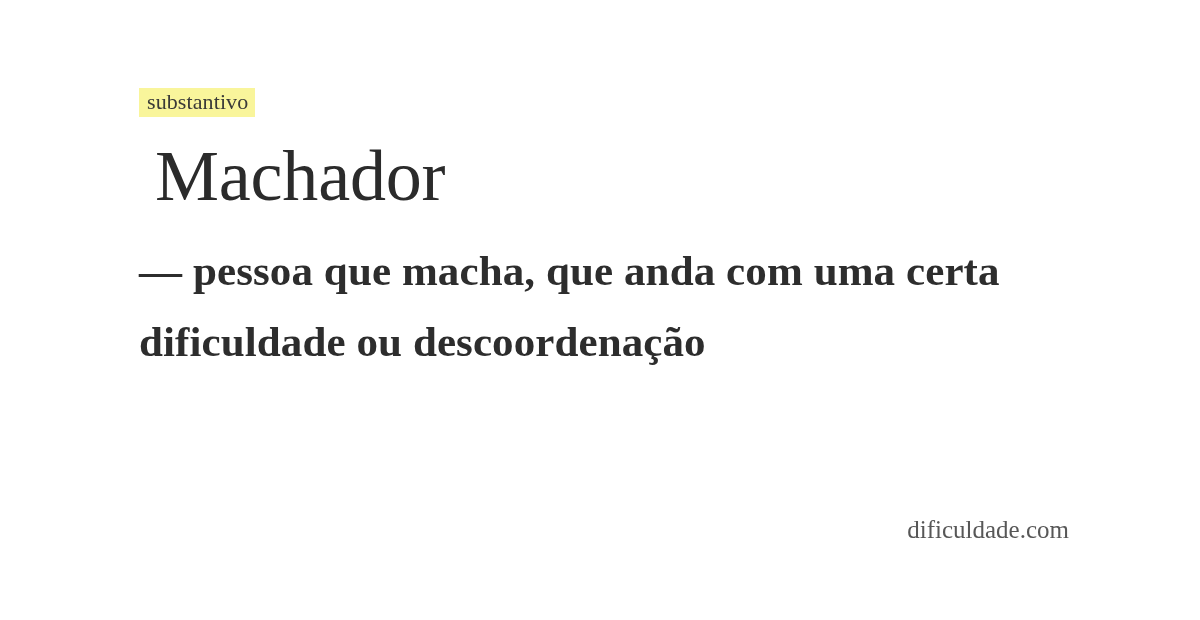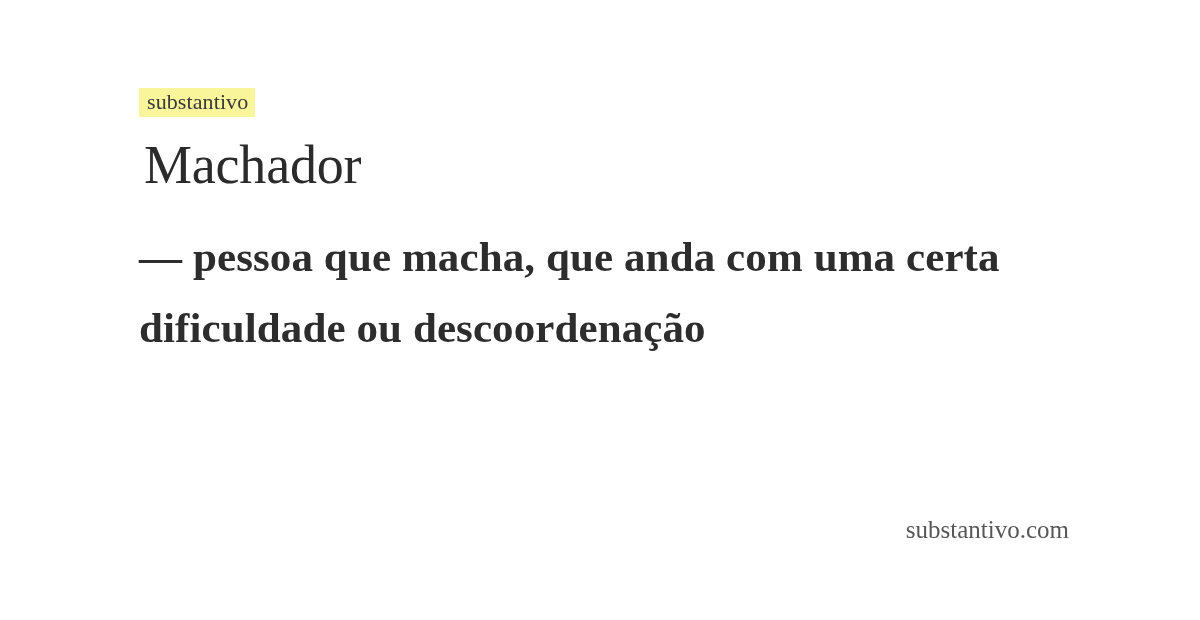--- a/index.html
+++ b/index.html
@@ -38,25 +38,25 @@
     color: #3a3a38;
     font-family: "Liberation Serif", "DejaVu Serif", serif;
     font-size: 22px;
     line-height: 26px;
     padding: 1px 7px 2px 8px;
     letter-spacing: 0.1px;
     white-space: nowrap;
   }
   .headword {
     display: block;
-    margin: 5px;
+    margin: 16px;
     padding: 0;
     color: #2b2b2b;
     font-family: "Liberation Serif", "DejaVu Serif", serif;
-    font-size: 54px;
+    font-size: 72px;
     line-height: 86px;
     font-weight: 400;
     letter-spacing: -0.2px;
     white-space: nowrap;
   }
   .definition {
     display: block;
     margin: 13px 0 0 0;
     padding: 0;
     color: #2d2d2d;
@@ -89,15 +89,15 @@
     <div class="pos-tag-row">
       <span class="pos-tag">substantivo</span>
     </div>
 
     <h1 class="headword">Machador</h1>
 
     <p class="definition">— pessoa que macha, que anda com uma certa dificuldade ou descoordenação</p>
 
   </div>
 
-  <div class="source">substantivo.com</div>
+  <div class="source">dificuldade.com</div>
 
 </div>
 
 </body></html>

